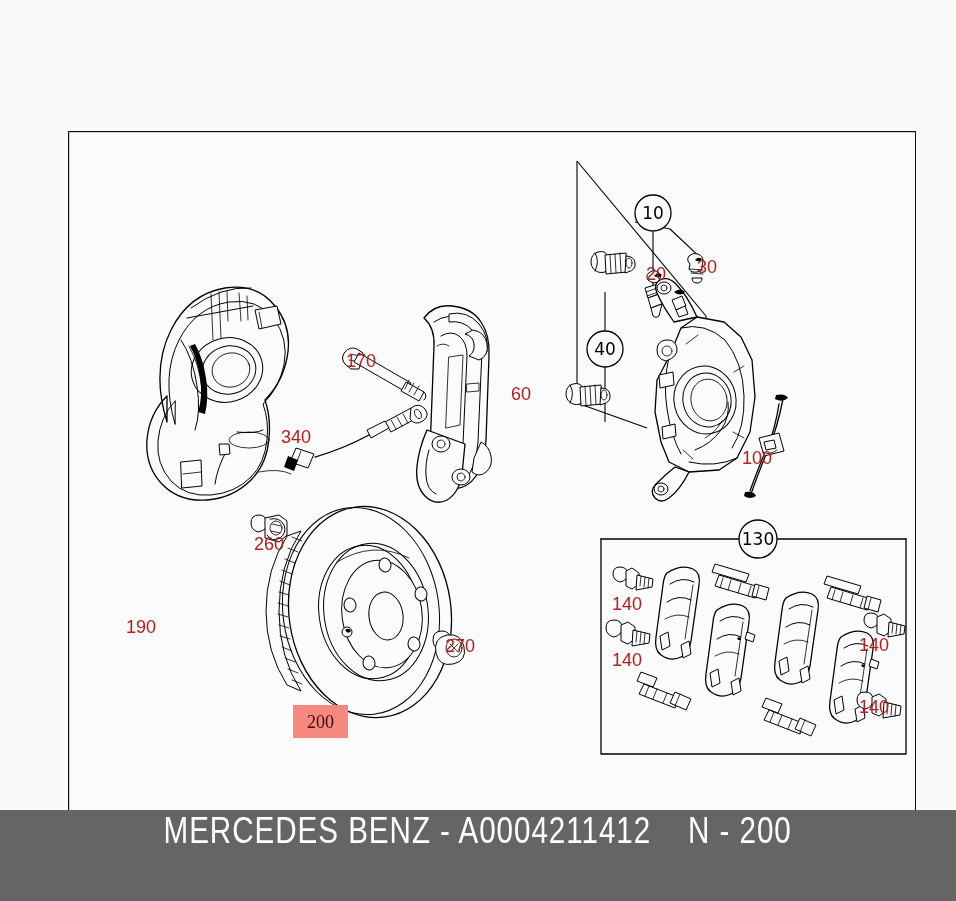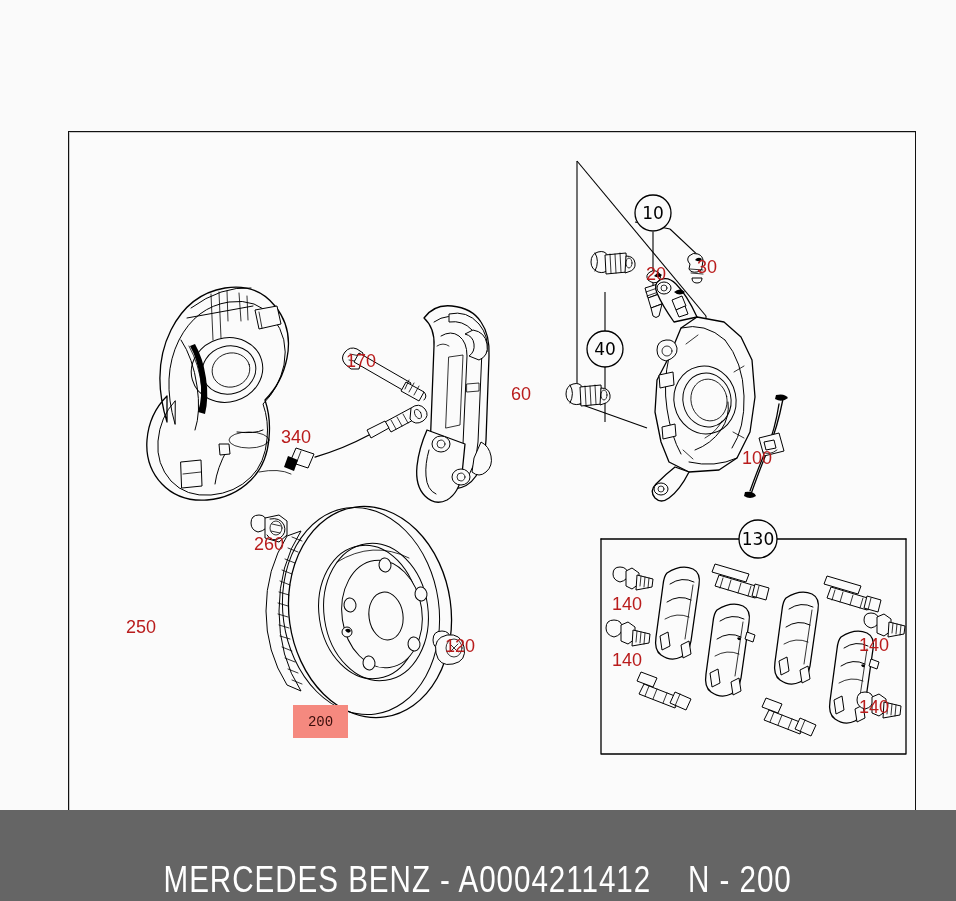--- a/index.html
+++ b/index.html
@@ -39,21 +39,21 @@
   }
   
   #footer-bar {
     position: absolute;
     left: 0;
     top: 810px;
     width: 956px;
     height: 91px;
     background: #656565;
     display: flex;
-    align-items: flex-end;
+    align-items: flex-start;
     justify-content: center;
   }
   #footer-text {
     color: #ffffff;
     font-family: "Liberation Sans Narrow", "Liberation Sans", sans-serif;
     font-size: 37px;
     font-weight: 400;
     letter-spacing: 1.2px;
     transform: scaleX(0.80);
     transform-origin: center center;
@@ -66,22 +66,22 @@
     top: 705px;
     width: 55px;
     height: 33px;
     background: #f5897f;
     display: flex;
     align-items: center;
     justify-content: center;
     box-sizing: border-box;
   }
   #highlight-200 span {
-    font-family: Liberation Mono, monospace;
-    font-size: 14px;
+    font-family: Liberation Serif, serif;
+    font-size: 18px;
     color: #3a0d0a;
     line-height: 1;
     text-align: center;
   }
   
   .lbl {
     position: absolute;
     font-family: Liberation Sans, sans-serif;
     font-size: 18px;
     color: #b91c1c;
@@ -537,22 +537,22 @@
     <div class="lbl" style="left:577px; top:133px;">20</div>
     <div class="lbl" style="left:628px; top:126px;">30</div>
     <div class="lbl" style="left:442px; top:253px;">60</div>
     <div class="lbl" style="left:673px; top:317px;">100</div>
     <div class="lbl" style="left:543px; top:463px;">140</div>
     <div class="lbl" style="left:543px; top:519px;">140</div>
     <div class="lbl" style="left:790px; top:504px;">140</div>
     <div class="lbl" style="left:790px; top:566px;">140</div>
     <div class="lbl" style="left:277px; top:220px;">170</div>
     <div class="lbl" style="left:212px; top:296px;">340</div>
-    <div class="lbl" style="left:376px; top:505px;">120</div>
-    <div class="lbl" style="left:57px; top:486px;">250</div>
+    <div class="lbl" style="left:376px; top:505px;">270</div>
+    <div class="lbl" style="left:57px; top:486px;">190</div>
     <div class="lbl" style="left:185px; top:384px;margin-top:19px;">260</div>
 
   </div>
 
   <div id="highlight-200">
     <span>200</span>
   </div>
 
   <div id="footer-bar">
     <div id="footer-text">MERCEDES BENZ - A0004211412    N - 200</div>

